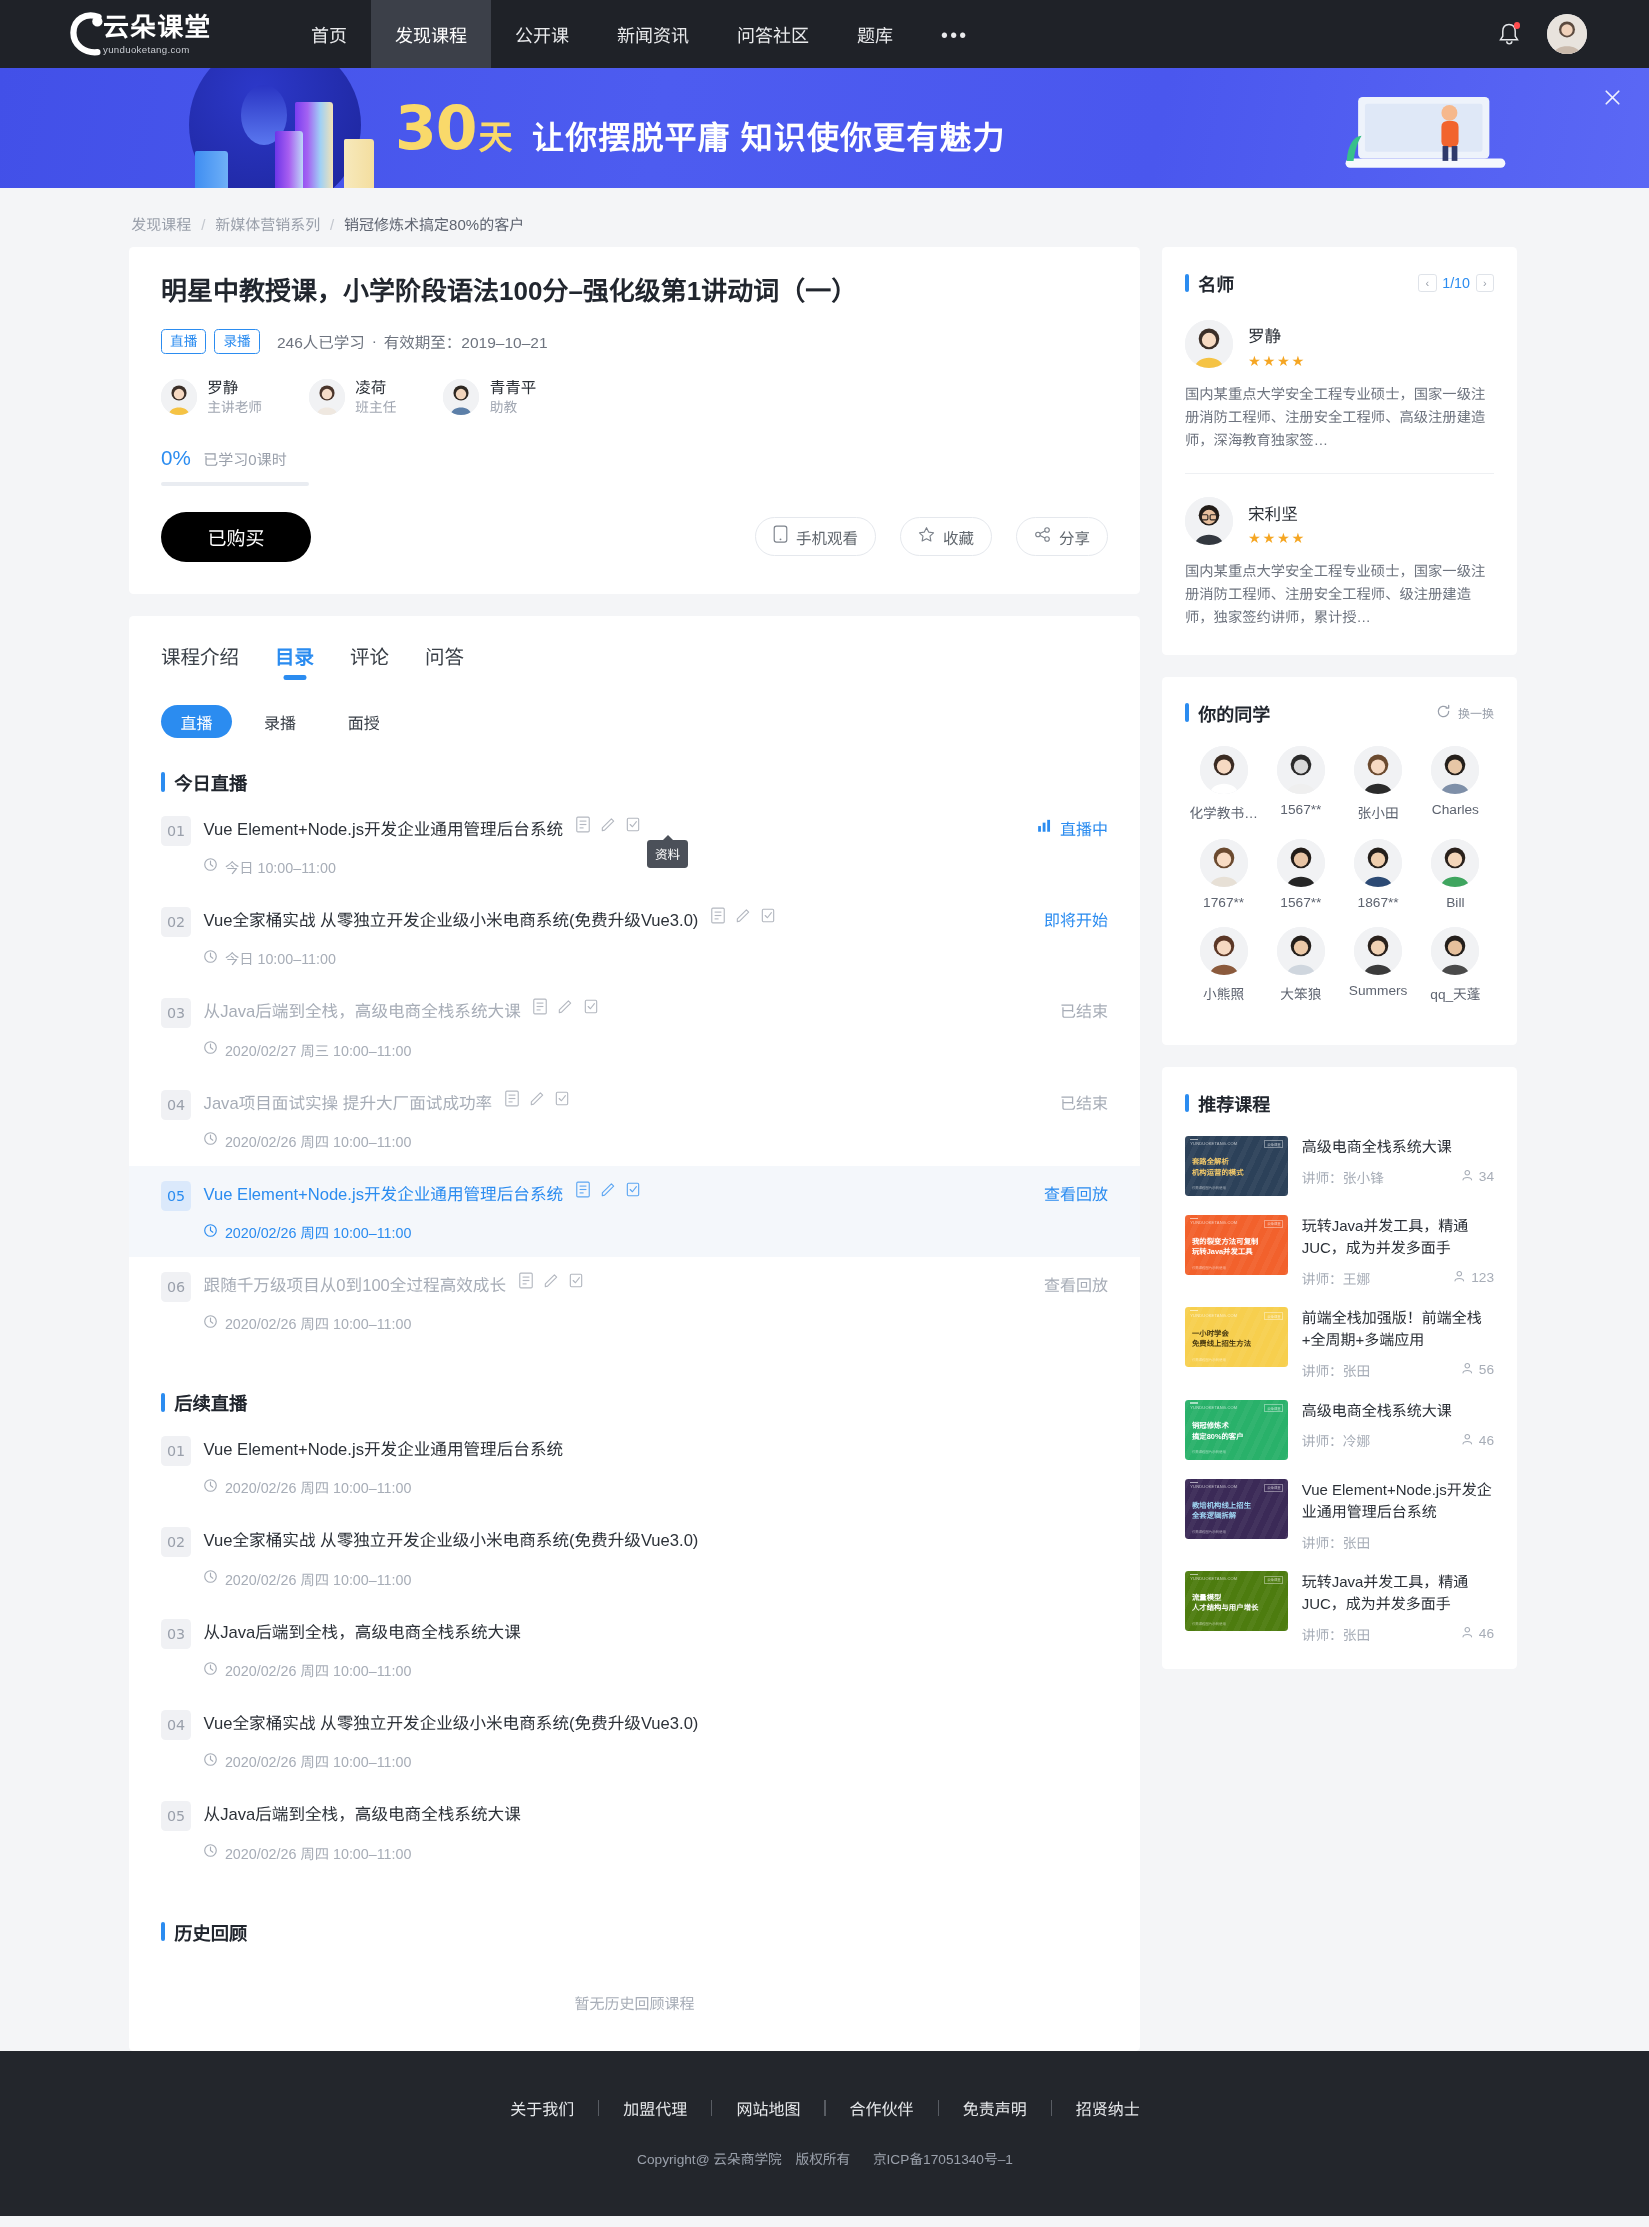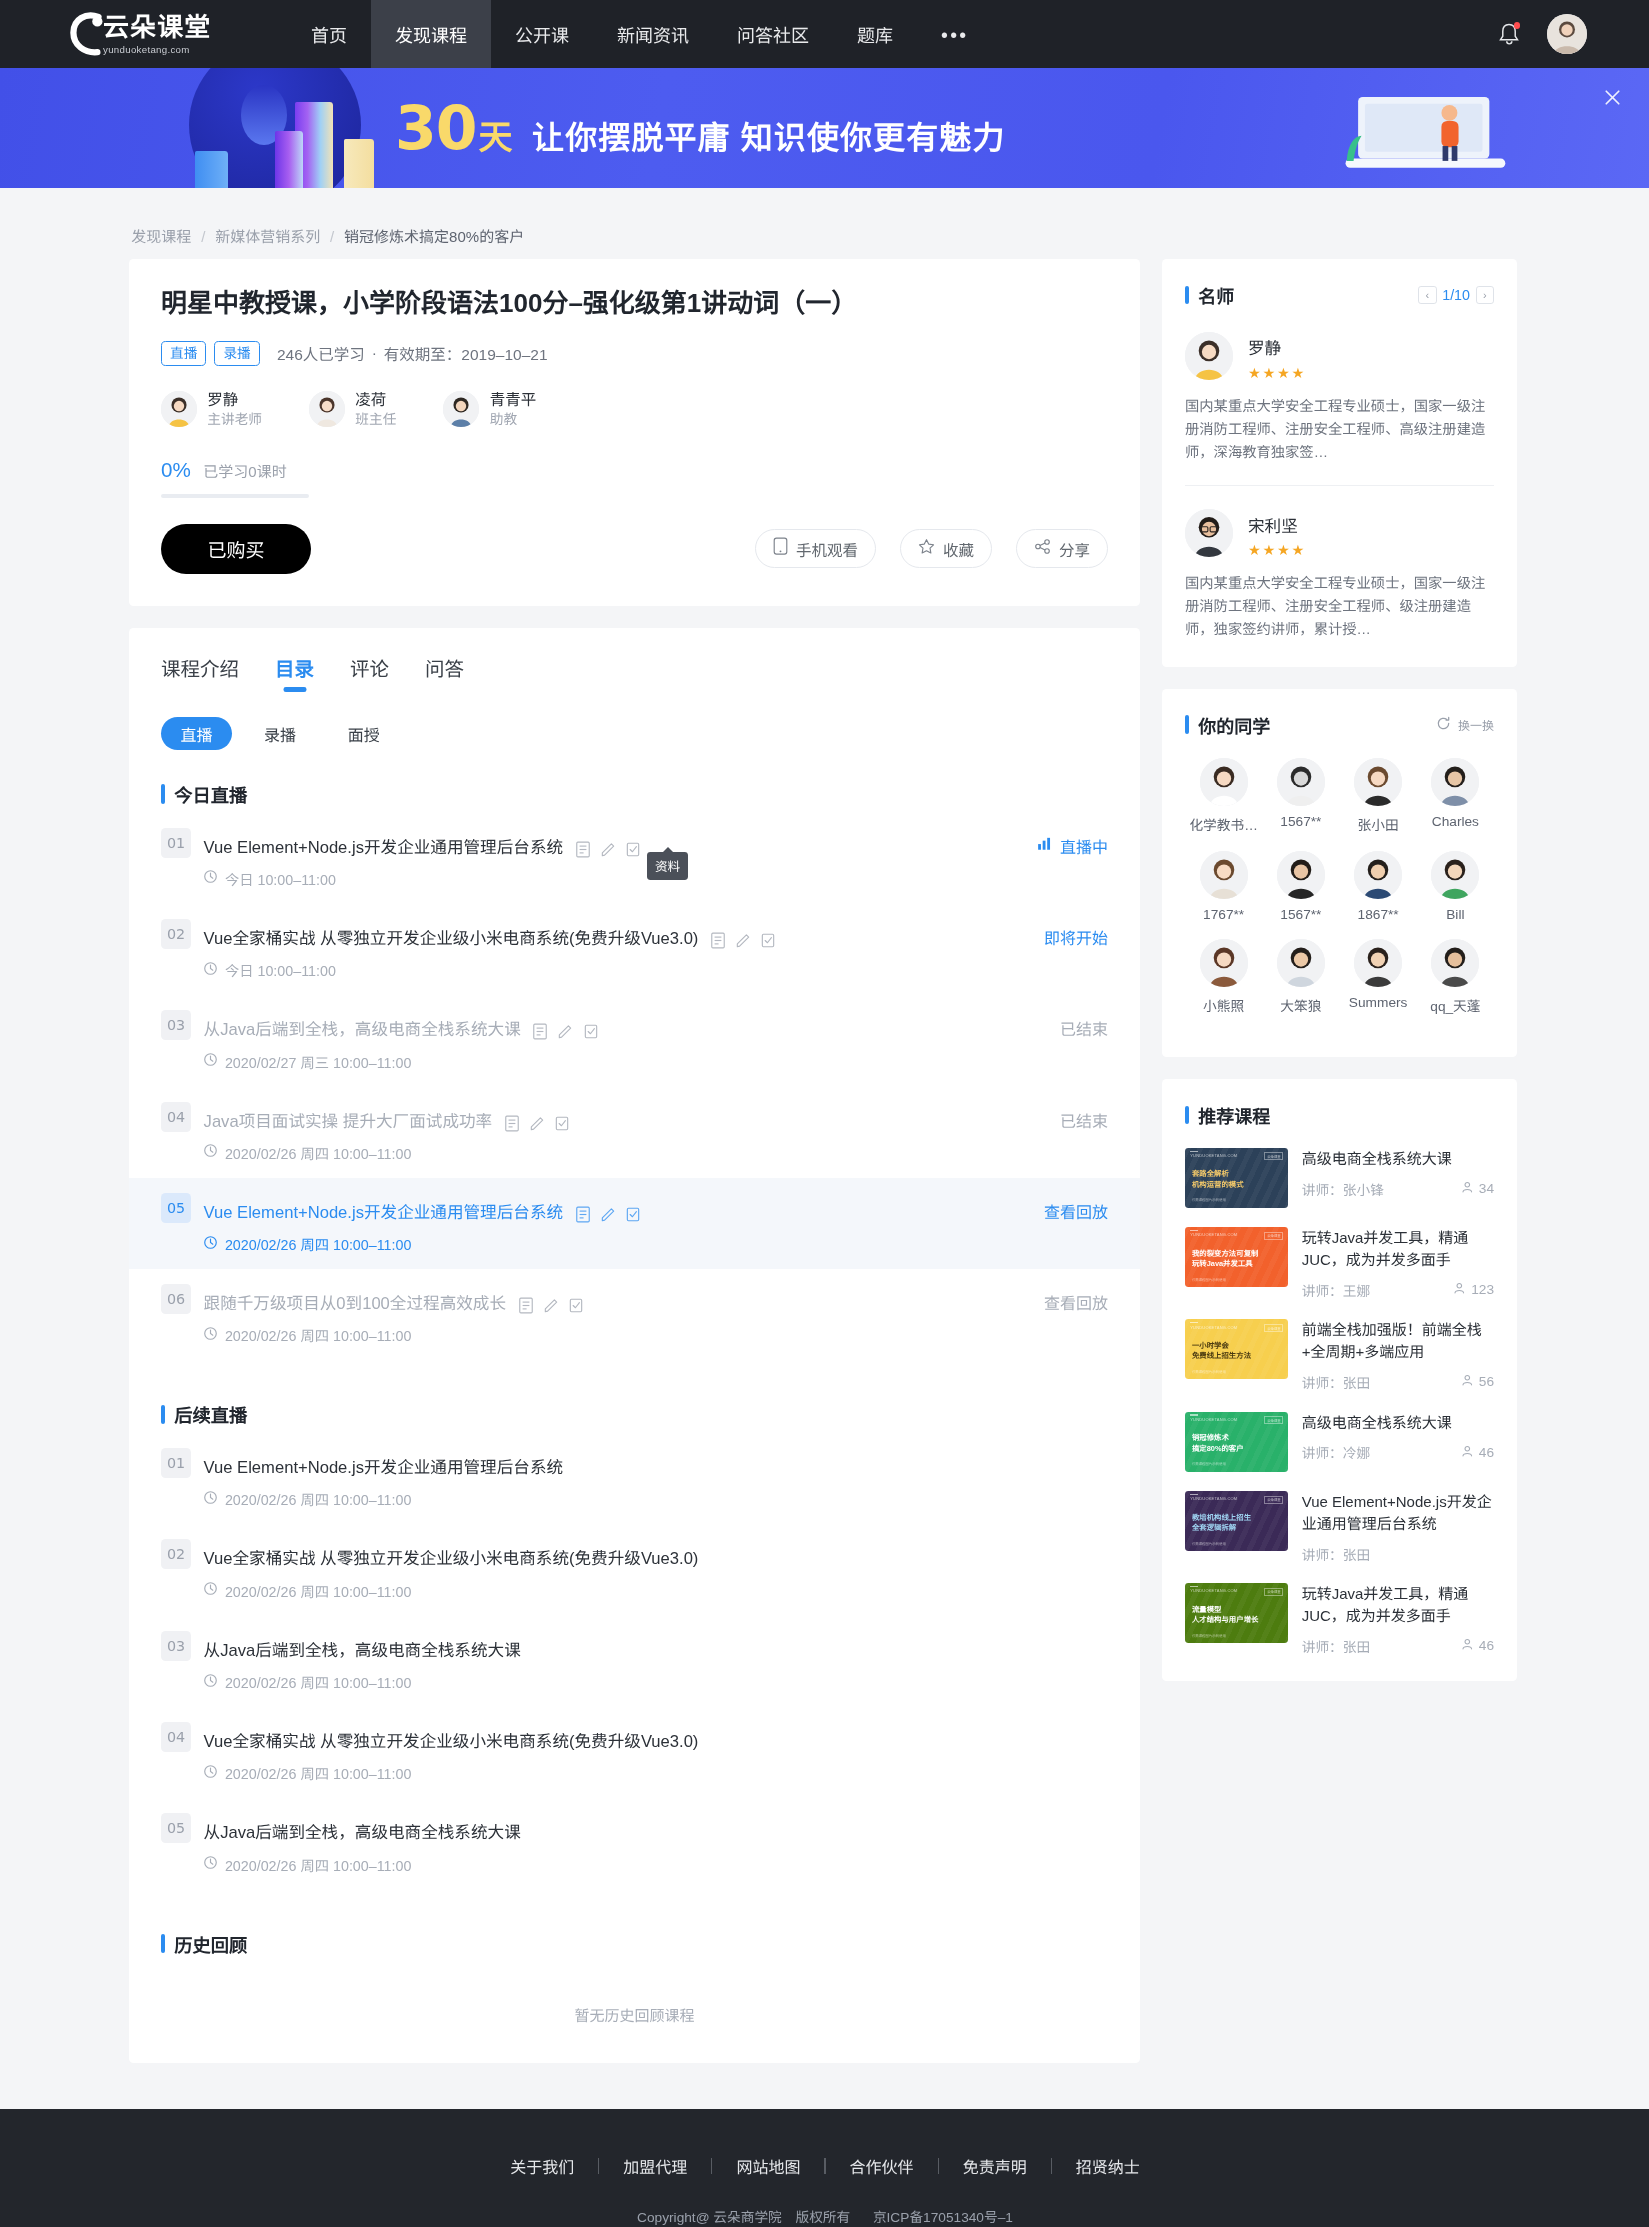--- a/index.html
+++ b/index.html
@@ -56,21 +56,21 @@
     opacity: .9;
   }
   .bk { position: absolute; bottom: 0; border-radius: 1.7px 3.4px 0 0; }
   .blob1 { position: absolute; left: 189px; bottom: -23px; width: 172px; height: 172px; border-radius: 50%;
            background: radial-gradient(circle at 40% 30%, #2c38c9, #1b2396); }
   .blob2 { position: absolute; left: 241px; top: 17px; width: 46px; height: 60px; border-radius: 50%;
            background: linear-gradient(180deg, #2a35c4, #5a77ef); }
   .laptop { position: absolute; right: 109px; bottom: 10.3px; width: 206px; height: 97px; }
 
   
-  .wrap { width: 1392px; margin: 12px auto; padding-top: 15px; padding-bottom: 34px; display: block; }
+  .wrap { width: 1392px; margin: 0 auto; padding-top: 15px; display: block; }
   .crumb { font-size: 15px; color: #9aa0ab; padding: 10.3px 0 12.6px 2.3px; }
   .crumb span { cursor: pointer; }
   .crumb .sep { margin: 0 5.7px; color: #c3c7ce; }
   .crumb .cur { color: #5e6470; }
 
   .cols { display: flex; gap: 22px; align-items: flex-start; }
   .left-col { width: 1011px; flex: none; }
   .right-col { width: 355px; flex: none; }
 
   .card { background: #fff; border-radius: 4.6px; }
@@ -127,21 +127,21 @@
   .chip.on { background: #2b8cf0; color: #fff; }
 
   .sec-title { display: flex; align-items: center; padding: 31px 32px 5.7px 32px; }
   .sec-bar { width: 4px; height: 19.5px; background: #2b8cf0; border-radius: 2.3px; margin-right: 9.2px; }
   .sec-txt { font-size: 18.3px; font-weight: bold; color: #21262e; }
 
   .lesson {
     padding: 15px 32px 15px 32px; position: relative;
   }
   .lesson.hl { background: #f4f7fb; }
-  .lrow { display: flex; align-items: flex-end; }
+  .lrow { display: flex; align-items: flex-start; }
   .lnum {
     width: 30px; height: 30px; border-radius: 4.6px; background: #f0f1f4; color: #9aa0ab;
     font-size: 14.3px; display: flex; align-items: center; justify-content: center; flex: none;
     font-family: "DejaVu Sans", sans-serif;
   }
   .lesson.hl .lnum { background: #dbe9fb; color: #2b8cf0; }
   .ltitle { font-size: 16.6px; color: #2c3138; margin-left: 12.6px; white-space: nowrap; }
   .lesson.dim .ltitle { color: #a7adb7; }
   .lesson.hl .ltitle { color: #2b8cf0; }
   .licons { display: flex; align-items: center; gap: 9.2px; margin-left: 11.5px; }

